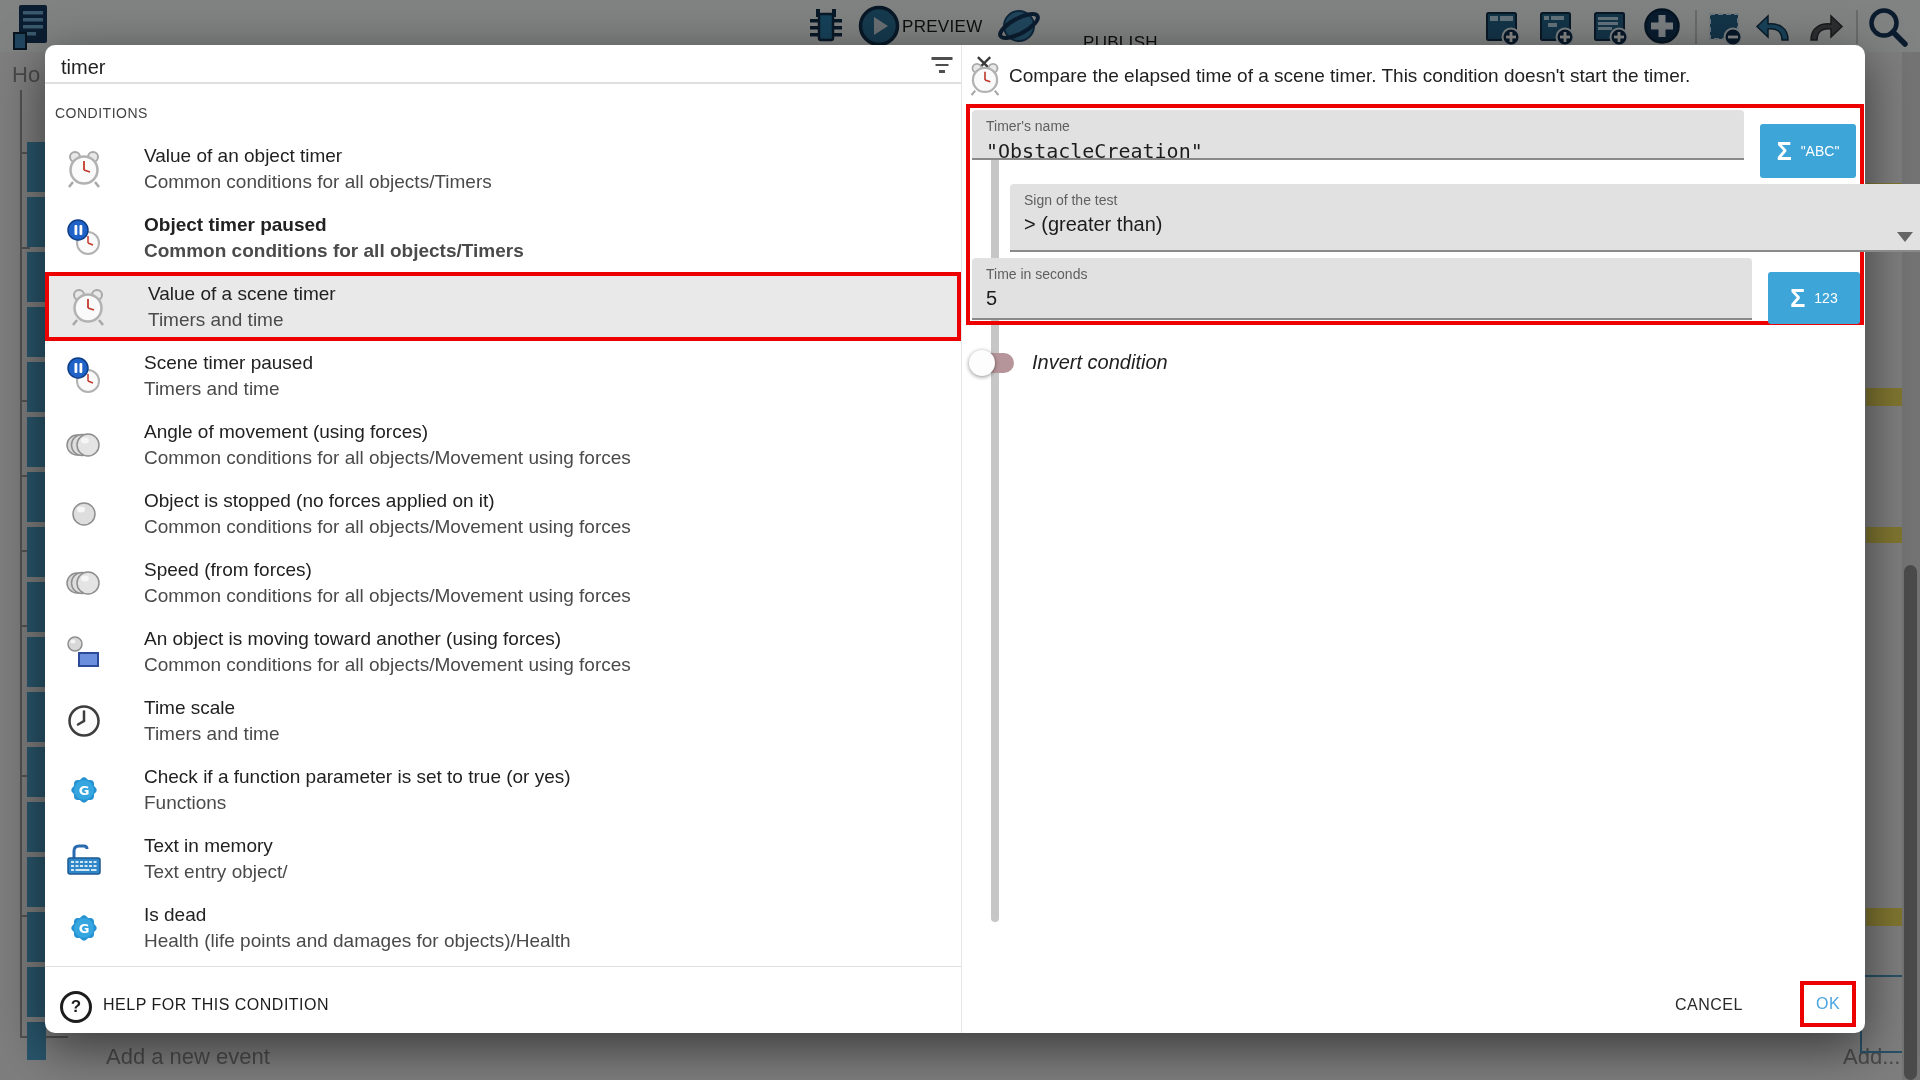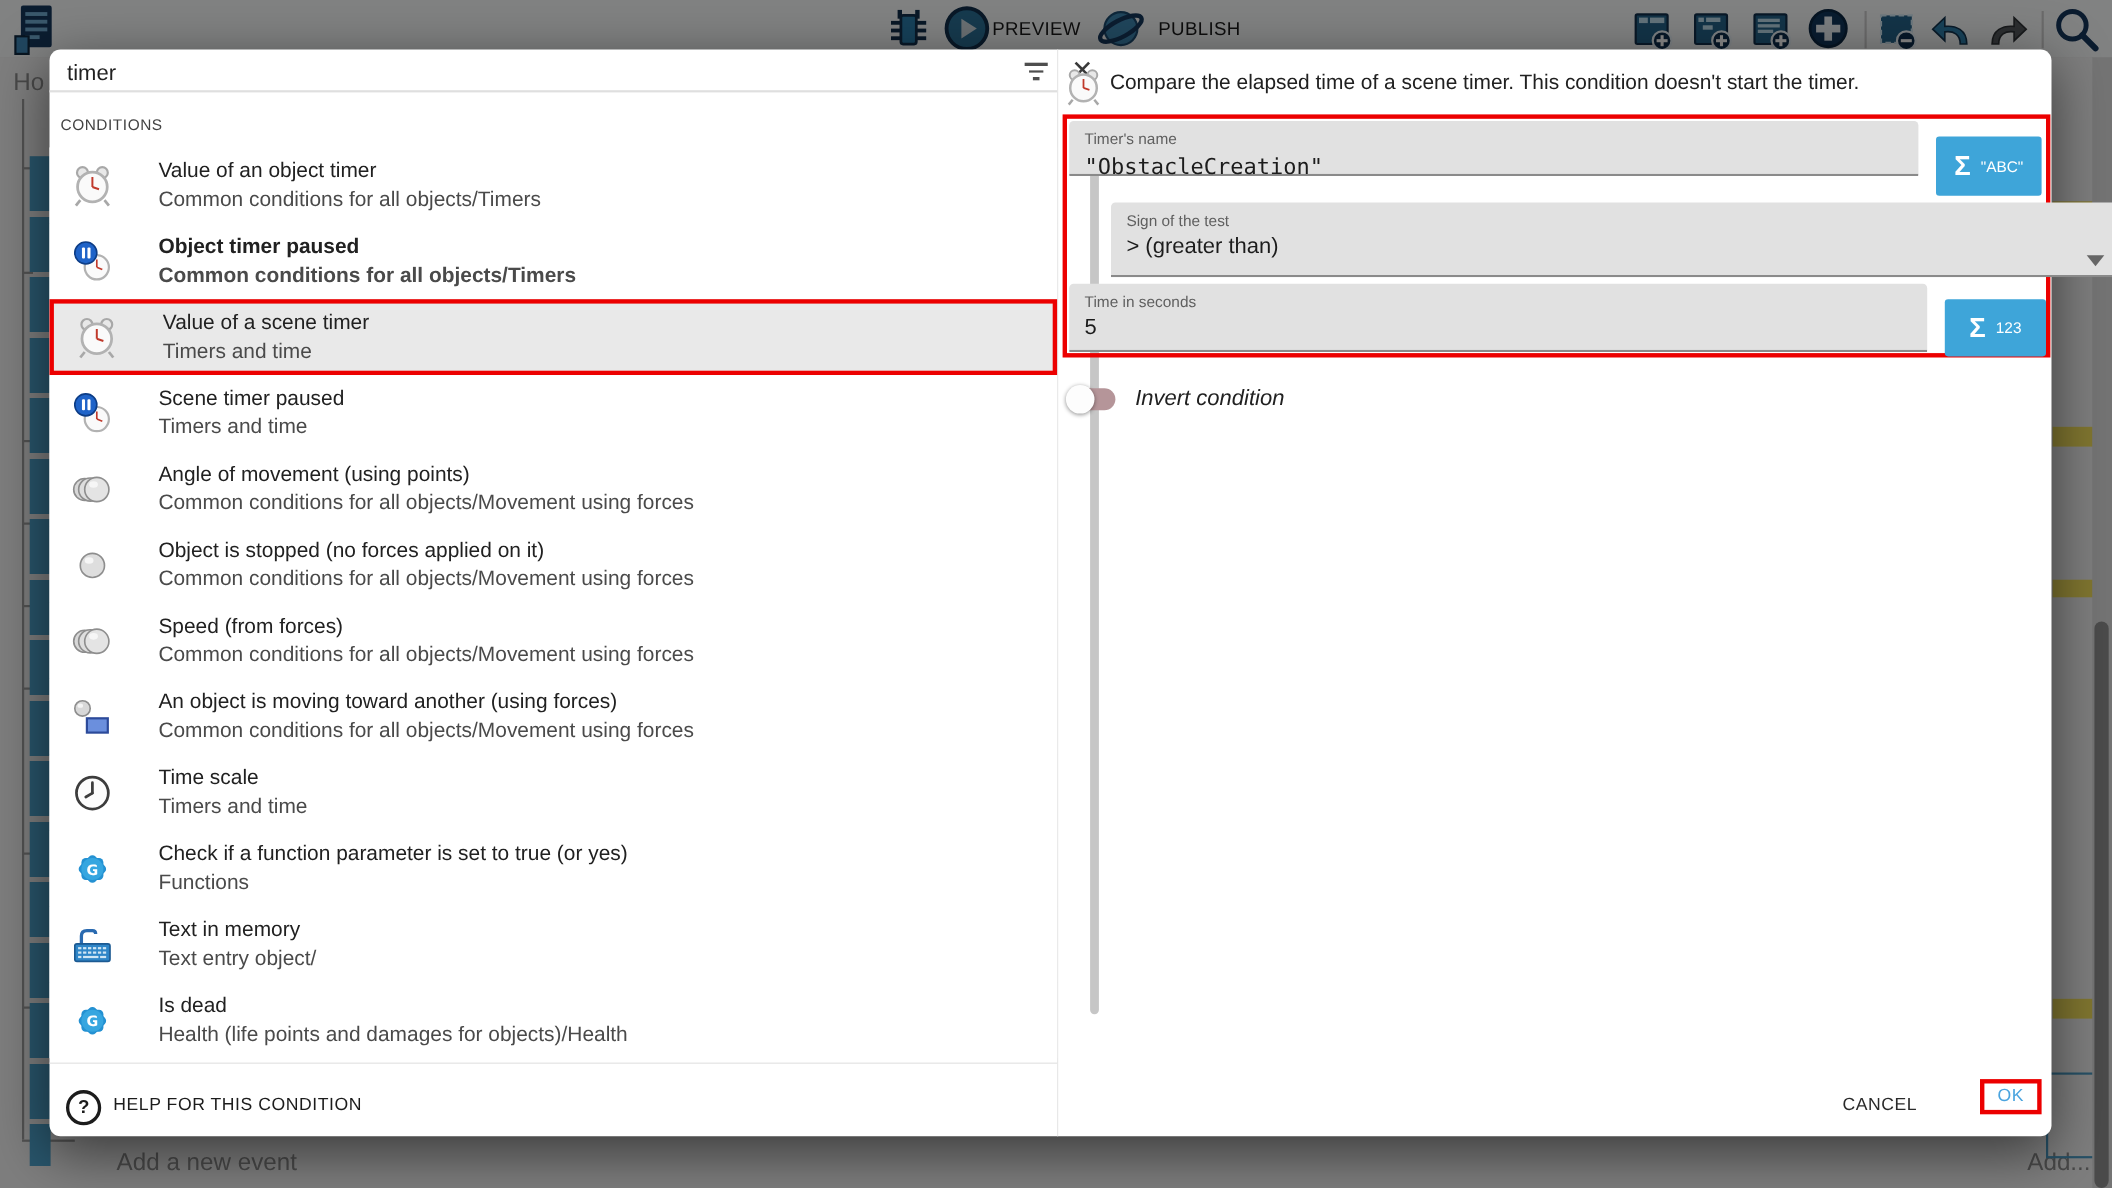--- a/index.html
+++ b/index.html
@@ -69,21 +69,21 @@
   #toggle-knob{position:absolute;left:924px;top:305px;width:26px;height:26px;border-radius:50%;background:#fdfdfd;
                box-shadow:0 1px 4px rgba(0,0,0,.45);}
   #invert-label{position:absolute;left:987px;top:306px;font-size:20px;color:#212121;font-style:italic;}
 
   
   #footer-divider{position:absolute;left:0;top:921px;width:916px;height:1px;background:#e0e0e0;}
   #help-icon{position:absolute;left:15px;top:946px;width:26px;height:26px;border:3px solid #1c1c1c;border-radius:50%;
              display:flex;align-items:center;justify-content:center;font-size:17px;font-weight:bold;color:#1c1c1c;}
   #help-label{position:absolute;left:58px;top:951px;font-size:16px;color:#1c1c1c;letter-spacing:.5px;}
   #cancel-btn{position:absolute;left:1630px;top:951px;font-size:16px;color:#2a2a2a;letter-spacing:.5px;cursor:pointer;}
-  #ok-box{position:absolute;left:1755px;top:936px;width:56px;height:32px;border:4px solid #ec0000;box-sizing:border-box;
+  #ok-box{position:absolute;left:1755px;top:936px;width:56px;height:46px;border:4px solid #ec0000;box-sizing:border-box;
           display:flex;align-items:center;justify-content:center;cursor:pointer;}
   #ok-label{font-size:16px;color:#4aa4df;letter-spacing:.5px;}
 </style>
 </head>
 <body>
 
 <div id="stage">
 
   <div id="bg-toolbar">
     <svg class="abs" style="left:12px;top:3px;" width="40" height="48" viewBox="0 0 40 48">
@@ -111,21 +111,21 @@
     </svg>
     <svg class="abs" style="left:858px;top:5px;" width="42" height="42" viewBox="0 0 42 42">
       <circle cx="21" cy="21" r="18.5" fill="#2a6e94" stroke="#122f4a" stroke-width="3.5"></circle>
       <path d="M16 12 L30 21 L16 30 Z" fill="#c9d4da"></path>
     </svg>
     <span class="tb-label" style="left:902px;">PREVIEW</span>
     <svg class="abs" style="left:996px;top:4px;" width="46" height="44" viewBox="0 0 46 44">
       <circle cx="23" cy="22" r="15" fill="#3e84ae" stroke="#1c4a6e" stroke-width="2"></circle>
       <ellipse cx="23" cy="22" rx="21" ry="7.5" fill="none" stroke="#16375c" stroke-width="4" transform="rotate(-28 23 22)"></ellipse>
     </svg>
-    <span class="tb-label" style="left:1053px;">PUBLISH</span>
+    <span class="tb-label" style="left:1083px;margin-top:16px;">PUBLISH</span>
 
     <svg class="abs" style="left:1484px;top:7px;" width="38" height="40" viewBox="0 0 38 40">
       <rect x="3" y="6" width="29" height="27" rx="1.5" fill="#256288" stroke="#122f4a" stroke-width="2"></rect>
       <rect x="6" y="9" width="8" height="5" fill="#bcd9e8"></rect>
         <rect x="16" y="9" width="13" height="5" fill="#bcd9e8"></rect>
       <circle cx="27" cy="30" r="8.5" fill="#0f2f4e" stroke="#e8f0f5" stroke-width="2"></circle>
       <rect x="25.6" y="25" width="2.8" height="10" fill="#fff"></rect>
         <rect x="22" y="28.6" width="10" height="2.8" fill="#fff"></rect>
     </svg>
     <svg class="abs" style="left:1538px;top:7px;" width="38" height="40" viewBox="0 0 38 40">
@@ -283,21 +283,21 @@
     <div class="citem" style="top:365px;">
       <span class="cicon">
         <svg width="38" height="30" viewBox="0 0 38 30">
             <circle cx="12" cy="15" r="10" fill="#d8d8d8" stroke="#8e8e8e" stroke-width="1.5"></circle>
             <circle cx="17" cy="15" r="10.5" fill="#dedede" stroke="#8e8e8e" stroke-width="1.5"></circle>
             <circle cx="23" cy="15" r="11" fill="#e4e4e4" stroke="#8e8e8e" stroke-width="1.5"></circle>
             <ellipse cx="20" cy="10.5" rx="4" ry="3" fill="#f6f6f6"></ellipse>
           </svg>
       </span>
       <div class="ctext">
-          <div class="ctitle">Angle of movement (using points)</div>
+          <div class="ctitle">Angle of movement (using forces)</div>
           <div class="csub">Common conditions for all objects/Movement using forces</div>
         </div>
     </div>
 
     <div class="citem" style="top:434px;">
       <span class="cicon">
         <svg width="38" height="30" viewBox="0 0 38 30">
             <circle cx="19" cy="15" r="11" fill="#dedede" stroke="#8e8e8e" stroke-width="1.5"></circle>
             <ellipse cx="16" cy="10.5" rx="4" ry="3" fill="#f6f6f6"></ellipse>
           </svg>

